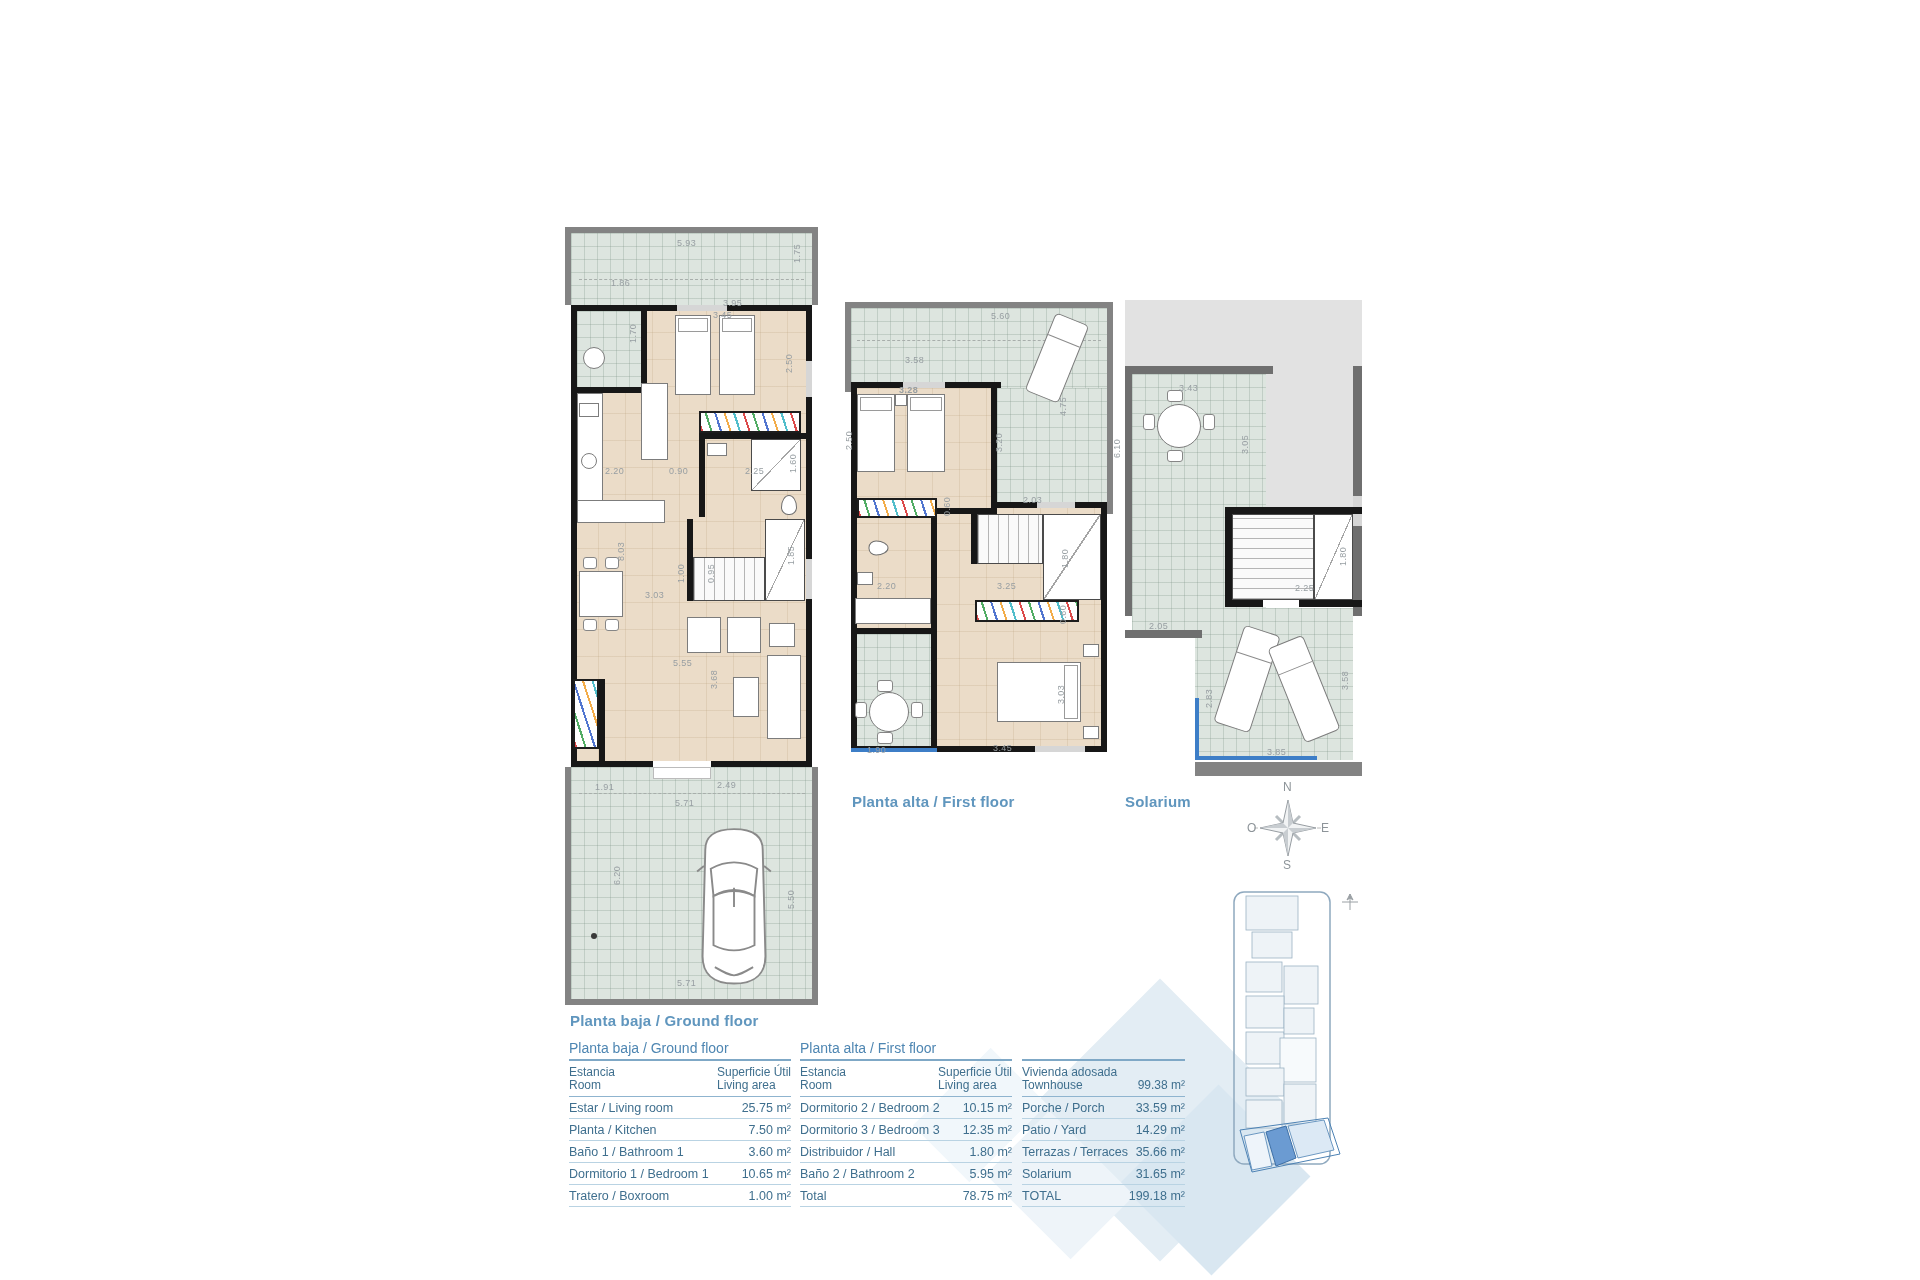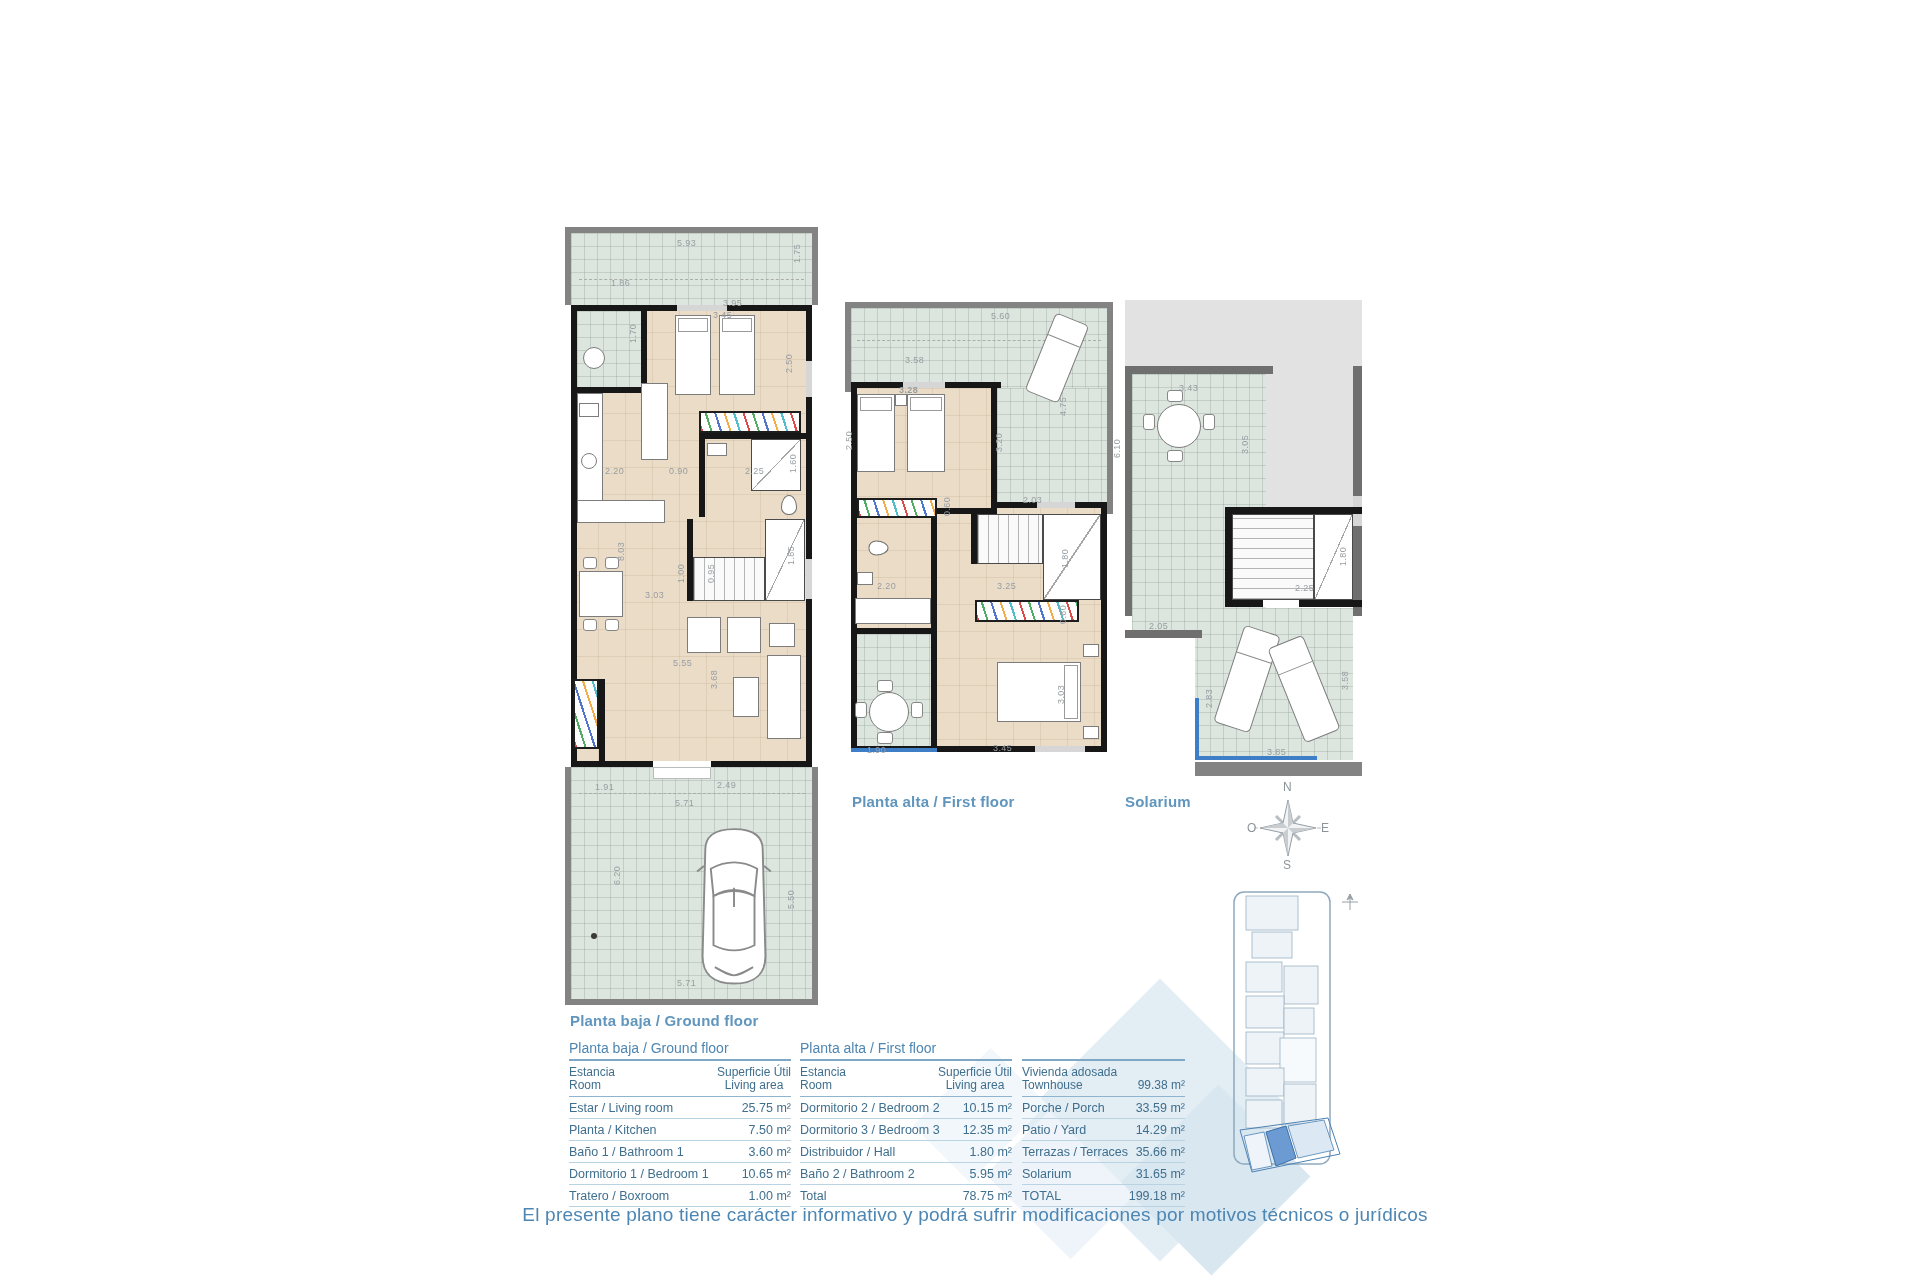--- a/index.html
+++ b/index.html
@@ -43,21 +43,21 @@
   .dim.v{transform:rotate(-90deg);transform-origin:left top;}
   .plan-label{position:absolute;font-size:15px;font-weight:700;color:#6096be;letter-spacing:.2px;}
   .compass-letter{position:absolute;font-size:12px;color:#8d9499;}
   
   .tbl{position:absolute;color:#3f6f8e;}
   .t-title{font-size:14px;color:#4e86b2;height:17px;white-space:nowrap;}
   .t-tline{border-bottom:2px solid #7fa8c6;margin-top:2px;}
   .t-head{display:flex;justify-content:space-between;align-items:flex-end;padding:5px 0 4px 0;
           font-size:12px;line-height:13px;border-bottom:1px solid #8fb4cf;}
   .t-head .hn{white-space:pre-line;}
-  .t-head .hv{white-space:pre-line;text-align:center;margin-left:12px;}
+  .t-head .hv{white-space:pre-line;text-align:left;margin-left:12px;}
   .t-row{display:flex;justify-content:space-between;align-items:center;height:21px;
          font-size:12.5px;border-bottom:1px solid #b9d3e3;white-space:nowrap;text-align:right;}
   .disclaimer{position:absolute;font-size:19px;color:#4d86b2;text-align:center;letter-spacing:.2px;}
   .wm{position:absolute;transform:rotate(45deg);}
 </style>
 </head>
 <body>
 
 <div id="canvas">
 
@@ -407,15 +407,14 @@
       <div class="t-row">
         <span>Solarium</span>
         <span>31.65 m²</span>
       </div>
       <div class="t-row">
         <span>TOTAL</span>
         <span>199.18 m²</span>
       </div>
     </div>
 
-  <div class="disclaimer" style="left:520px;top:1204px;width:910px;">El presente plano tiene carácter informativo y podrá sufrir modificaciones por motivos técnicos o jurídicos</div>
 
 </div>
 
 </body></html>

